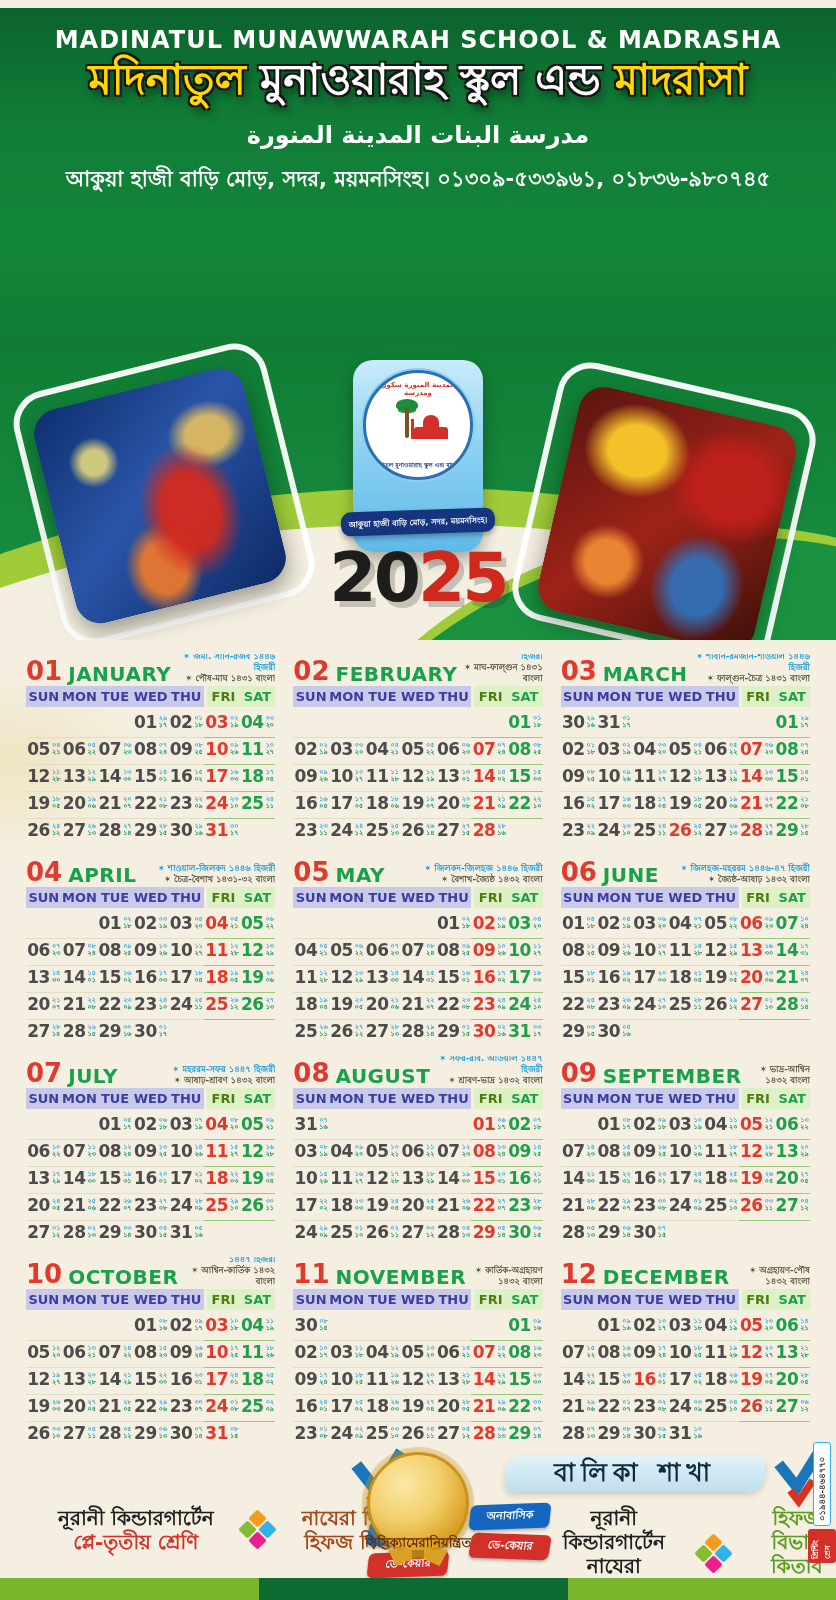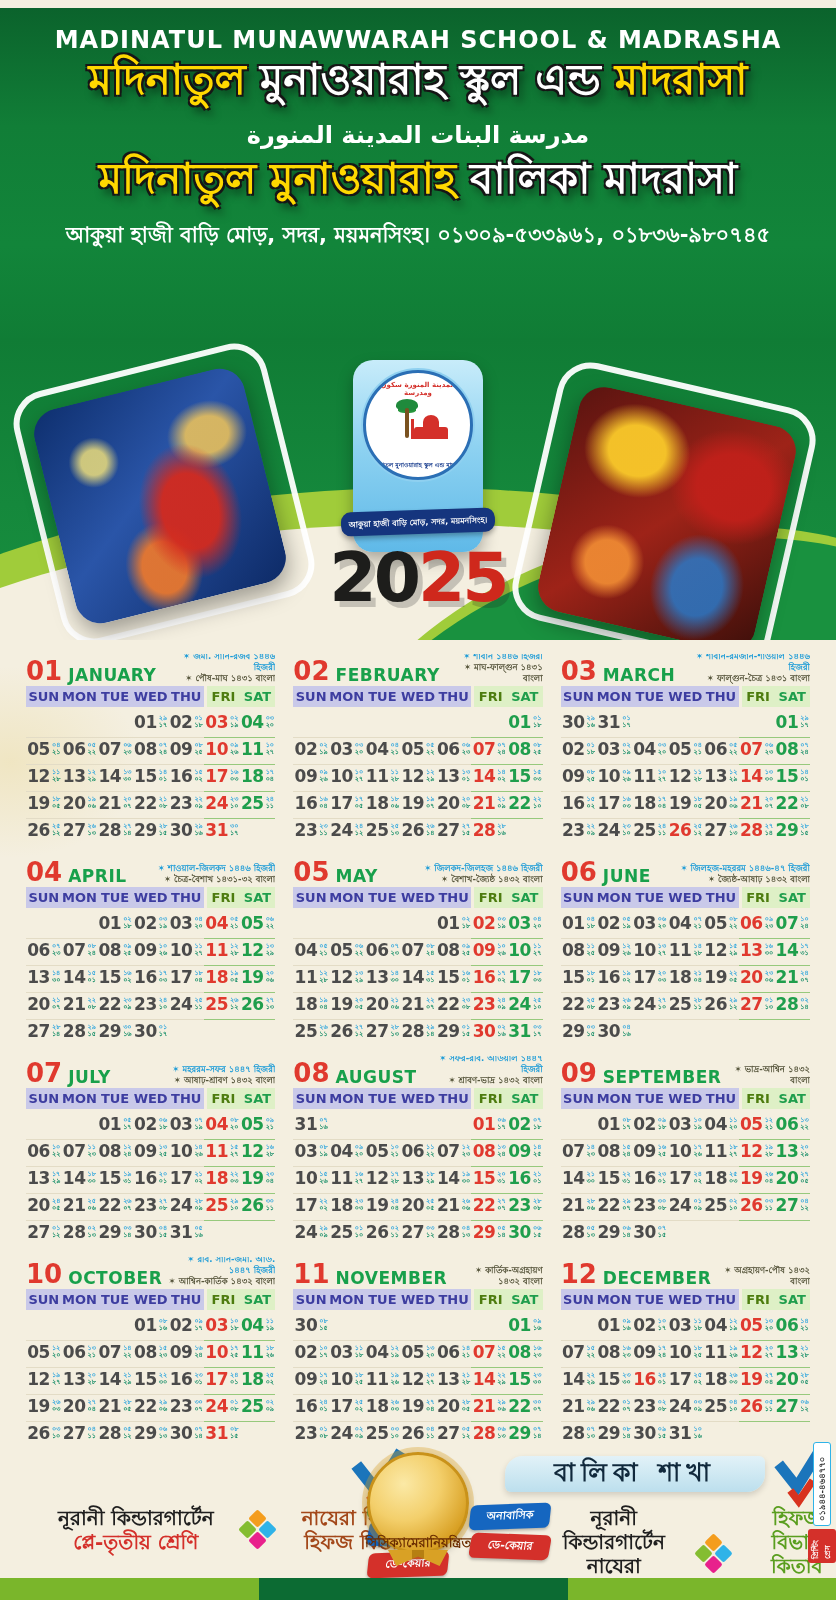--- a/index.html
+++ b/index.html
@@ -69,21 +69,21 @@
   .year .yr{color:#cf281c;}
 
   
   .calendar{position:absolute;top:642px;left:0;width:836px;height:806px;box-sizing:border-box;
     padding:12px 26px 0;display:grid;grid-template-columns:repeat(3,1fr);grid-template-rows:repeat(4,197px);
     column-gap:18px;row-gap:4px;
     background:radial-gradient(220px 160px at 10px 120px,rgba(233,215,150,.4),transparent 60%);}
   .month{overflow:hidden;}
   .m-head{display:flex;align-items:flex-end;gap:6px;height:30px;margin-bottom:2px;}
   .m-num{color:#e0392e;font-size:26px;font-weight:900;line-height:1;}
-  .m-name{color:#18a04b;font-size:17px;font-weight:800;line-height:1;letter-spacing:.5px;text-align:right;}
+  .m-name{color:#18a04b;font-size:20px;font-weight:800;line-height:1;letter-spacing:.5px;text-align:right;}
   .m-sub{margin-left:auto;text-align:right;font-size:8.5px;font-weight:700;line-height:1.3;}
   .m-sub .hj-l{color:#1e9cd7;}
   .m-sub .bn-l{color:#55543a;}
   .dow{display:grid;grid-template-columns:repeat(7,1fr);height:21px;margin-bottom:3px;}
   .dh{display:flex;align-items:center;justify-content:center;font-size:13px;font-weight:800;
     color:#3d3da0;background:#c9c9e9;}
   .dh.f{background:#def0c6;color:#4d7c0f;margin-left:3px;}
   .dh.s{background:#def0c6;color:#1f9e4c;}
   .wrow{display:grid;grid-template-columns:repeat(7,1fr);height:27px;}
   .wc{display:flex;justify-content:center;align-items:flex-start;padding-top:3px;border-top:1px solid transparent;}
@@ -148,21 +148,20 @@
 </style>
 </head>
 <body>
 
 <div class="poster">
 
   <div class="header">
     <div class="en-title">MADINATUL MUNAWWARAH SCHOOL &amp; MADRASHA</div>
     <div class="bn-big"><span class="tw yel">মদিনাতুল</span><span class="tw whi">মুনাওয়ারাহ</span><span class="tw whi">স্কুল</span><span class="tw whi">এন্ড</span><span class="tw yel">মাদরাসা</span></div>
     <div class="ar-title">مدرسة البنات المدينة المنورة</div>
-    <div class="bn-big"><span class="tw yel">মদিনাতুল</span><span class="tw yel">মুনাওয়ারাহ</span><span class="tw whi">বালিকা</span><span class="tw whi">মাদরাসা</span></div>
     <div class="address">আকুয়া হাজী বাড়ি মোড়, সদর, ময়মনসিংহ। ০১৩০৯-৫৩৩৯৬১, ০১৮৩৬-৯৮০৭৪৫</div>
   </div>
 
   <div class="hero">
     <div class="curve-lime"></div>
     <div class="curve-white"></div>
     <div class="swoosh"></div>
     <div class="frame frame-l"></div>
     <div class="frame frame-r"></div>
     <div class="artwork art-left"></div>

